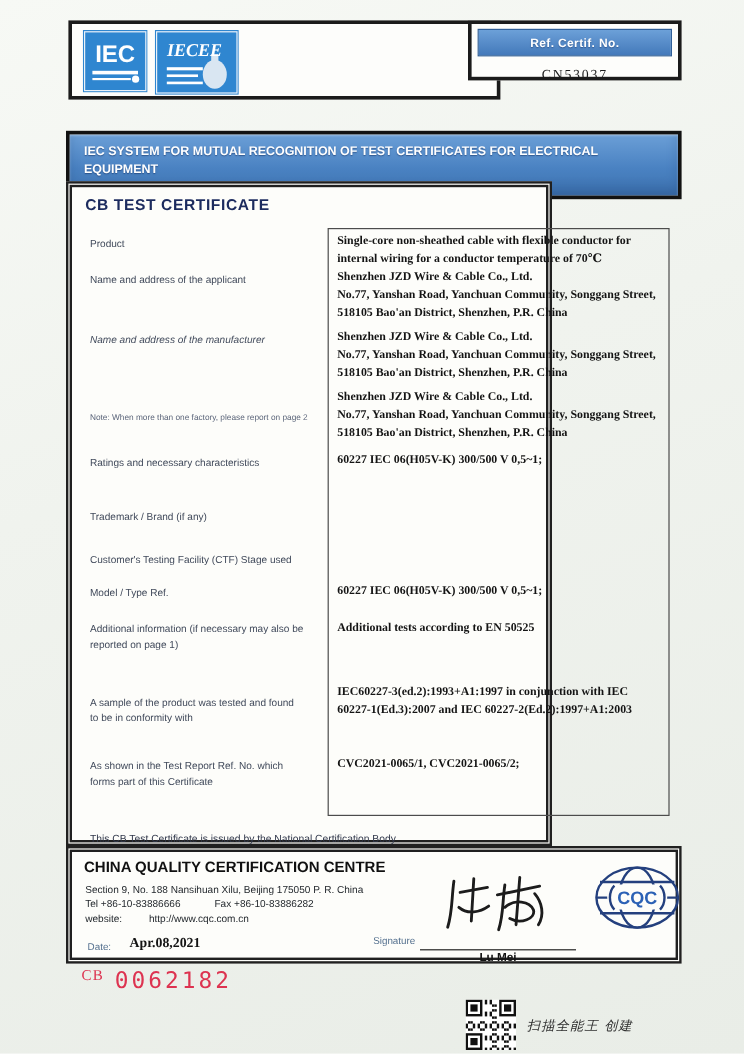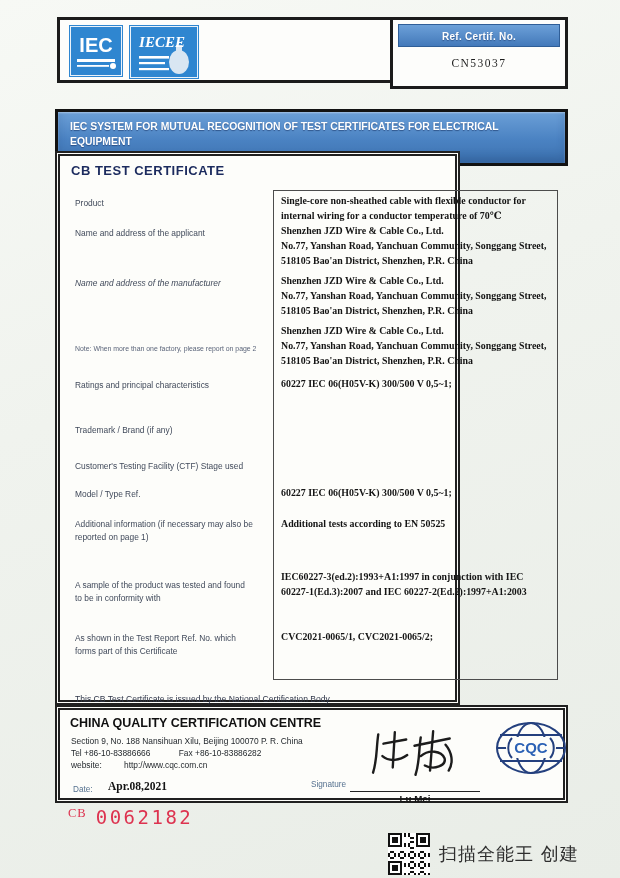--- a/index.html
+++ b/index.html
@@ -8,21 +8,21 @@
     position:relative; width:620px; height:878px; overflow:hidden;
     background:linear-gradient(160deg,#f7f9f5 0%, #f0f3ee 40%, #e9ede7 100%);
   }
 
   
   .logos-box { position:absolute; left:57px; top:17px; width:360px; height:66px;
     background:#fdfdfb; border:3px solid #1b1b1b; }
   .iec-logo  { position:absolute; left:9px;  top:5px; width:54px; height:52px; }
   .iecee-logo{ position:absolute; left:69px; top:5px; width:70px; height:54px; }
 
-  .ref-box { position:absolute; left:390px; top:17px; width:178px; height:72px;
+  .ref-box { position:absolute; left:390px; top:17px; width:178px; height:50px;
     background:#fdfdfb; border:3px solid #1b1b1b; }
   .ref-bar { margin:4px 5px 0; height:23px; line-height:23px; text-align:center;
     color:#fff; font-weight:bold; font-size:10px; letter-spacing:.3px;
     background:linear-gradient(180deg,#6ca0d8,#4379ba); border:1px solid #2f5e97;
     text-shadow:0 1px 1px rgba(20,45,95,.5); }
   .ref-val { text-align:center; margin-top:10px; font-family:"Liberation Serif","DejaVu Serif",serif;
     font-size:11.5px; letter-spacing:1.5px; color:#1d1d1d; }
 
   
   .banner { position:absolute; left:55px; top:92px; width:513px; height:57px;
@@ -90,22 +90,22 @@
   .cqc-logo { position:absolute; left:433px; top:10px; width:76px; height:56px; }
 
   
   .stamp { position:absolute; left:68px; top:806px; color:#dd3350;
     display:flex; align-items:flex-start; gap:9px; }
   .stamp-prefix { font-family:"Liberation Serif","DejaVu Serif",serif; font-size:12.5px; letter-spacing:1px; }
   .stamp-num { font-family:"DejaVu Sans Mono", monospace; font-size:19px; letter-spacing:2.5px; }
 
   .scan-mark { position:absolute; left:388px; top:833px; display:flex; align-items:center; gap:9px; }
   .qr { width:42px; height:42px; }
-  .scan-text { font-size:18px; color:#2e2e2e; letter-spacing:1px; font-weight:500;
-    font-family:"DejaVu Sans","Liberation Sans",sans-serif; }
+  .scan-text { font-size:11px; color:#2e2e2e; letter-spacing:1px; font-weight:500;
+    font-family:"DejaVu Sans","Liberation Sans",sans-serif;font-style:italic; }
 </style>
 </head>
 <body>
 
 <div class="page">
 
   <div class="logos-box">
     <svg class="iec-logo" viewBox="0 0 54 52">
       <rect x="0" y="0" width="54" height="52" fill="#2f86d0"></rect>
       <rect x="1.5" y="1.5" width="51" height="49" fill="none" stroke="#eaf2fa" stroke-width="1"></rect>
@@ -135,21 +135,21 @@
 (IECEE) CB SCHEME</div>
 
   <div class="main-box">
     <div class="cert-title">CB TEST CERTIFICATE</div>
     <div class="value-box"></div>
 
     <div class="lbl lbl-product">Product</div>
     <div class="lbl lbl-applicant">Name and address of the applicant</div>
     <div class="lbl lbl-manufacturer">Name and address of the manufacturer</div>
     <div class="lbl lbl-factory-note">Note: When more than one factory, please report on page 2</div>
-    <div class="lbl lbl-ratings">Ratings and principal characteristics</div>
+    <div class="lbl lbl-ratings">Ratings and necessary characteristics</div>
     <div class="lbl lbl-trademark">Trademark / Brand (if any)</div>
     <div class="lbl lbl-ctf">Customer's Testing Facility (CTF) Stage used</div>
     <div class="lbl lbl-model">Model / Type Ref.</div>
     <div class="lbl lbl-additional">Additional information (if necessary may also be
 reported on page 1)</div>
     <div class="lbl lbl-conformity">A sample of the product was tested and found
 to be in conformity with</div>
     <div class="lbl lbl-testreport">As shown in the Test Report Ref. No. which
 forms part of this Certificate</div>
 
@@ -169,21 +169,21 @@
     <div class="val val-additional">Additional tests according to EN 50525</div>
     <div class="val val-conformity">IEC60227-3(ed.2):1993+A1:1997 in conjunction with IEC
 60227-1(Ed.3):2007 and IEC 60227-2(Ed.2):1997+A1:2003</div>
     <div class="val val-testreport">CVC2021-0065/1, CVC2021-0065/2;</div>
 
     <div class="issued-note">This CB Test Certificate is issued by the National Certification Body</div>
   </div>
 
   <div class="footer-box">
     <div class="org">CHINA QUALITY CERTIFICATION CENTRE</div>
-    <div class="addr">Section 9, No. 188 Nansihuan Xilu, Beijing 100070 P. R. China</div>
+    <div class="addr">Section 9, No. 188 Nansihuan Xilu, Beijing 175050 P. R. China</div>
     <div class="telfax">
       <span class="tel">Tel  +86-10-83886666</span>
       <span class="fax">Fax  +86-10-83886282</span>
     </div>
     <div class="website">
       <span>website:</span>
       <span class="url">http://www.cqc.com.cn</span>
     </div>
     <div class="date-label">Date:</div>
     <div class="date-val">Apr.08,2021</div>

